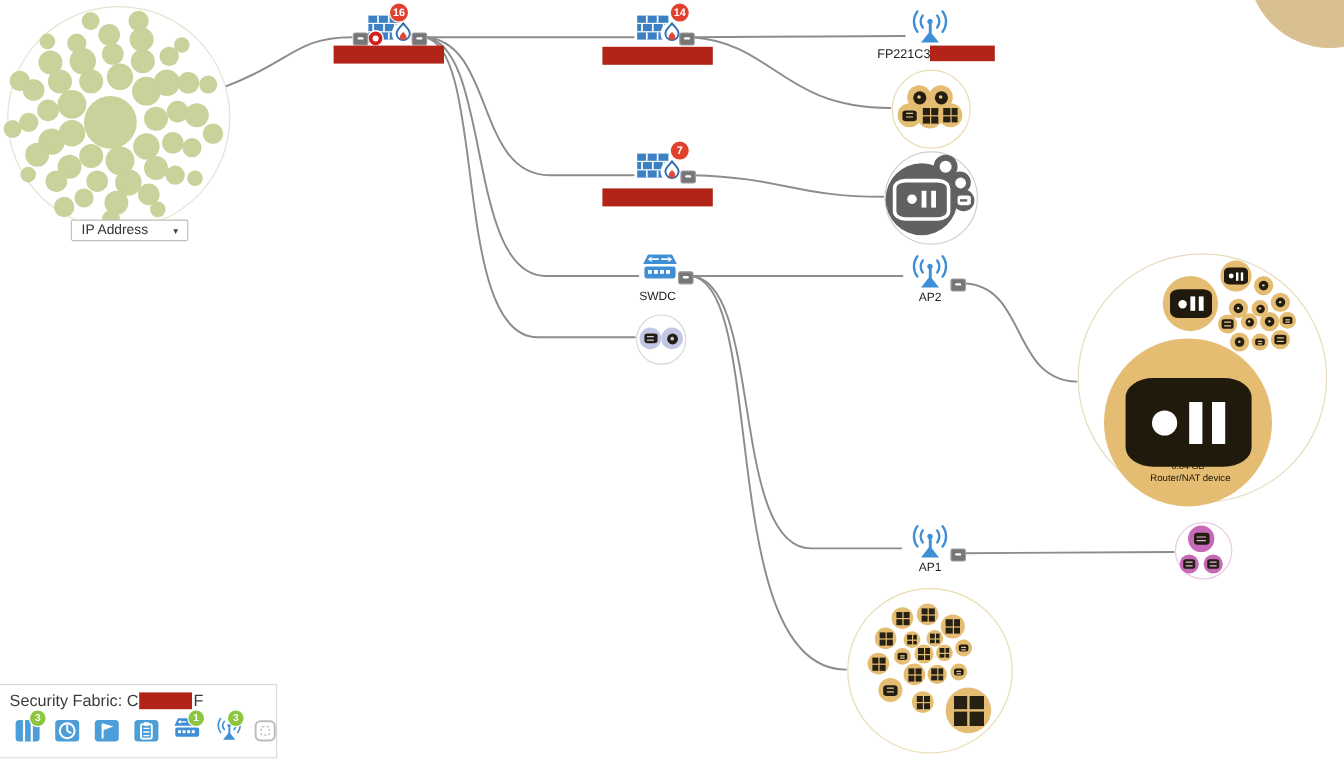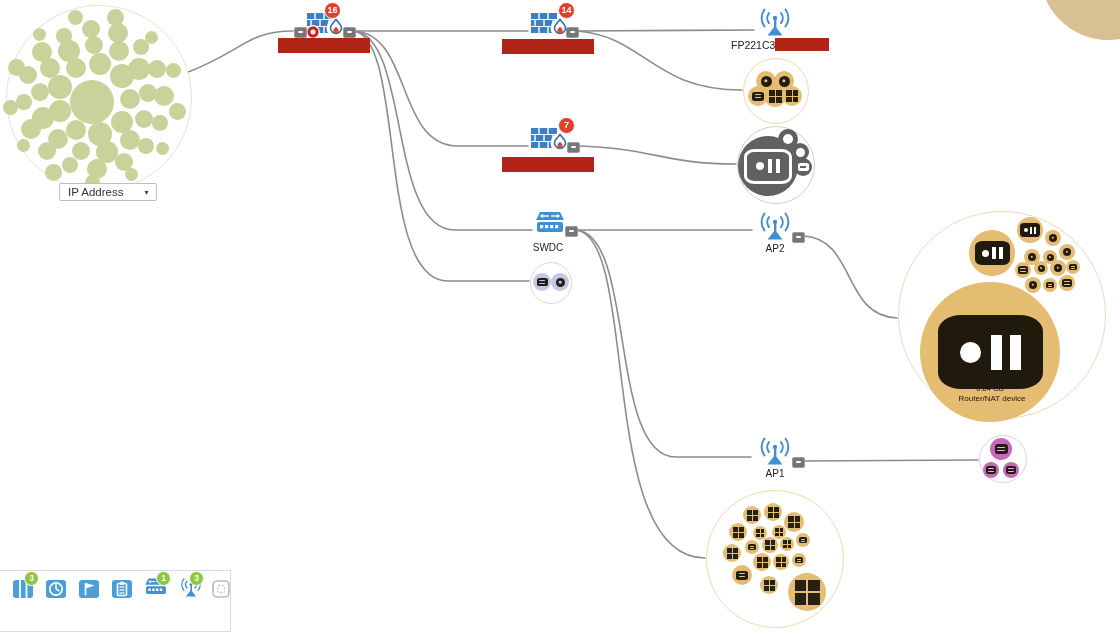--- a/index.html
+++ b/index.html
@@ -563,20 +563,25 @@
   </g>
   <circle cx="22" cy="10" r="2.2" fill="#3f8fd6"></circle>
   <rect x="21" y="12" width="2.4" height="8" fill="#3f8fd6"></rect>
   <polygon points="22,18 29.5,27.5 14.5,27.5" fill="#3f8fd6"></polygon>
 </svg></span>
   </div>
   <div class="port" style="left:792px;top:457px;"></div>
   <div class="node-label" style="left:750px;top:468px;width:50px;">AP1</div>
 
   <div class="panel">
+    <div class="panel-title">
+      <span>Security Fabric: C</span>
+        <span class="redact-inline"></span>
+        <span>F</span>
+    </div>
     <div class="panel-icons">
       <span class="fab-ic"><svg width="24" height="24" viewBox="0 0 24 24">
             <rect x="2" y="3" width="20" height="18" rx="3" fill="#4c9ed9"></rect>
             <line x1="9" y1="3" x2="9" y2="21" stroke="#fff" stroke-width="1.8"></line>
             <line x1="15.5" y1="3" x2="15.5" y2="21" stroke="#fff" stroke-width="1.8"></line>
           </svg>
         <span class="badge green">3</span>
       </span>
       <span class="fab-ic"><svg width="24" height="24" viewBox="0 0 24 24">
             <rect x="2" y="3" width="20" height="18" rx="3" fill="#4c9ed9"></rect>

